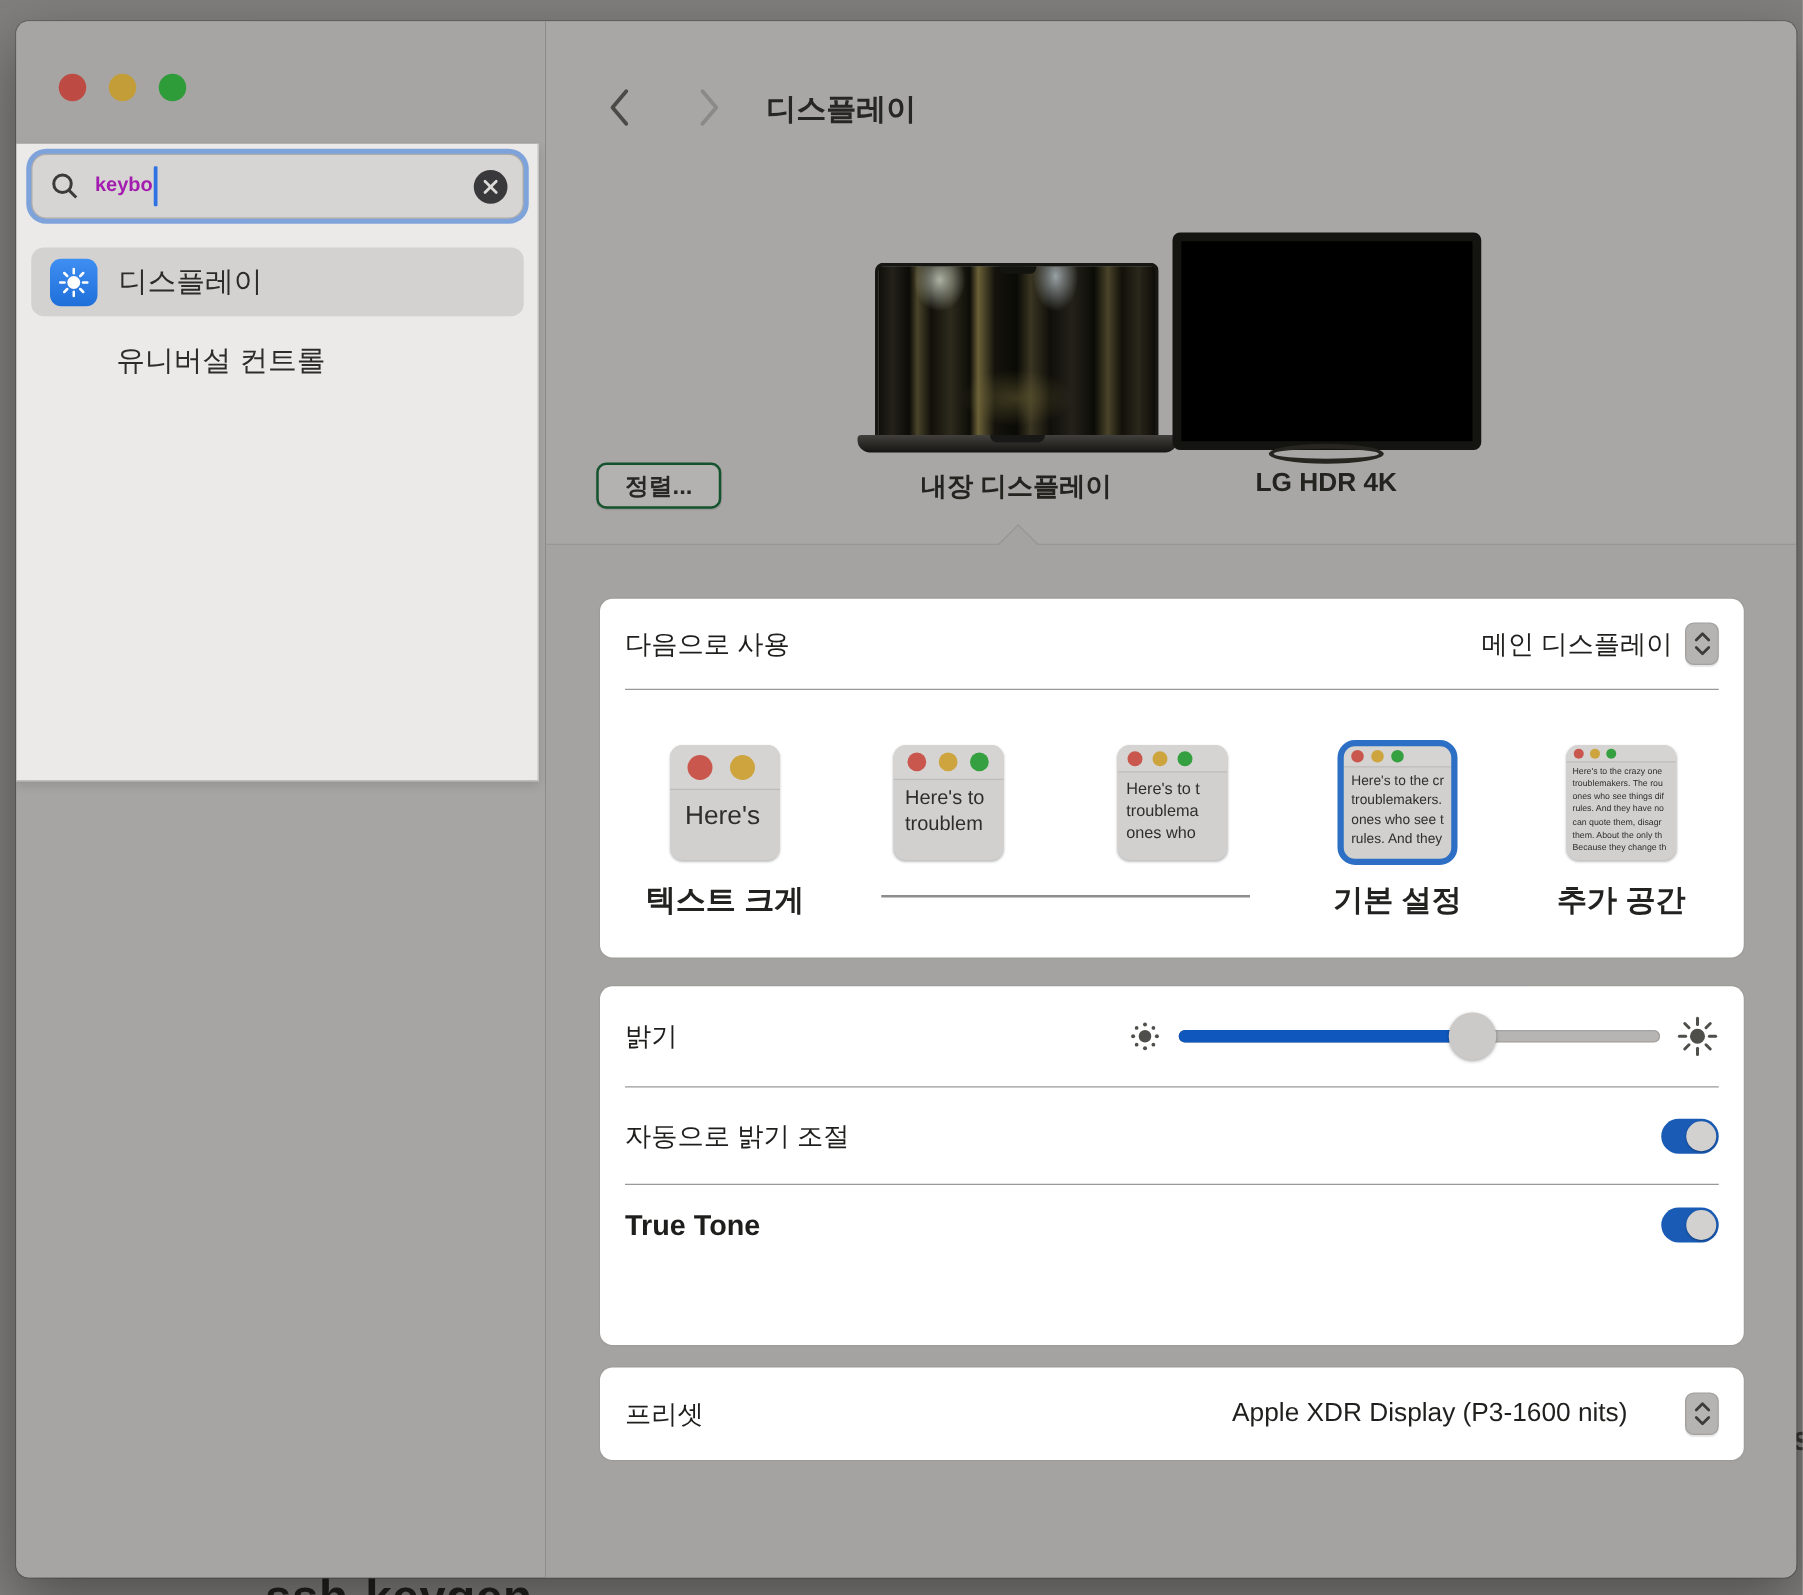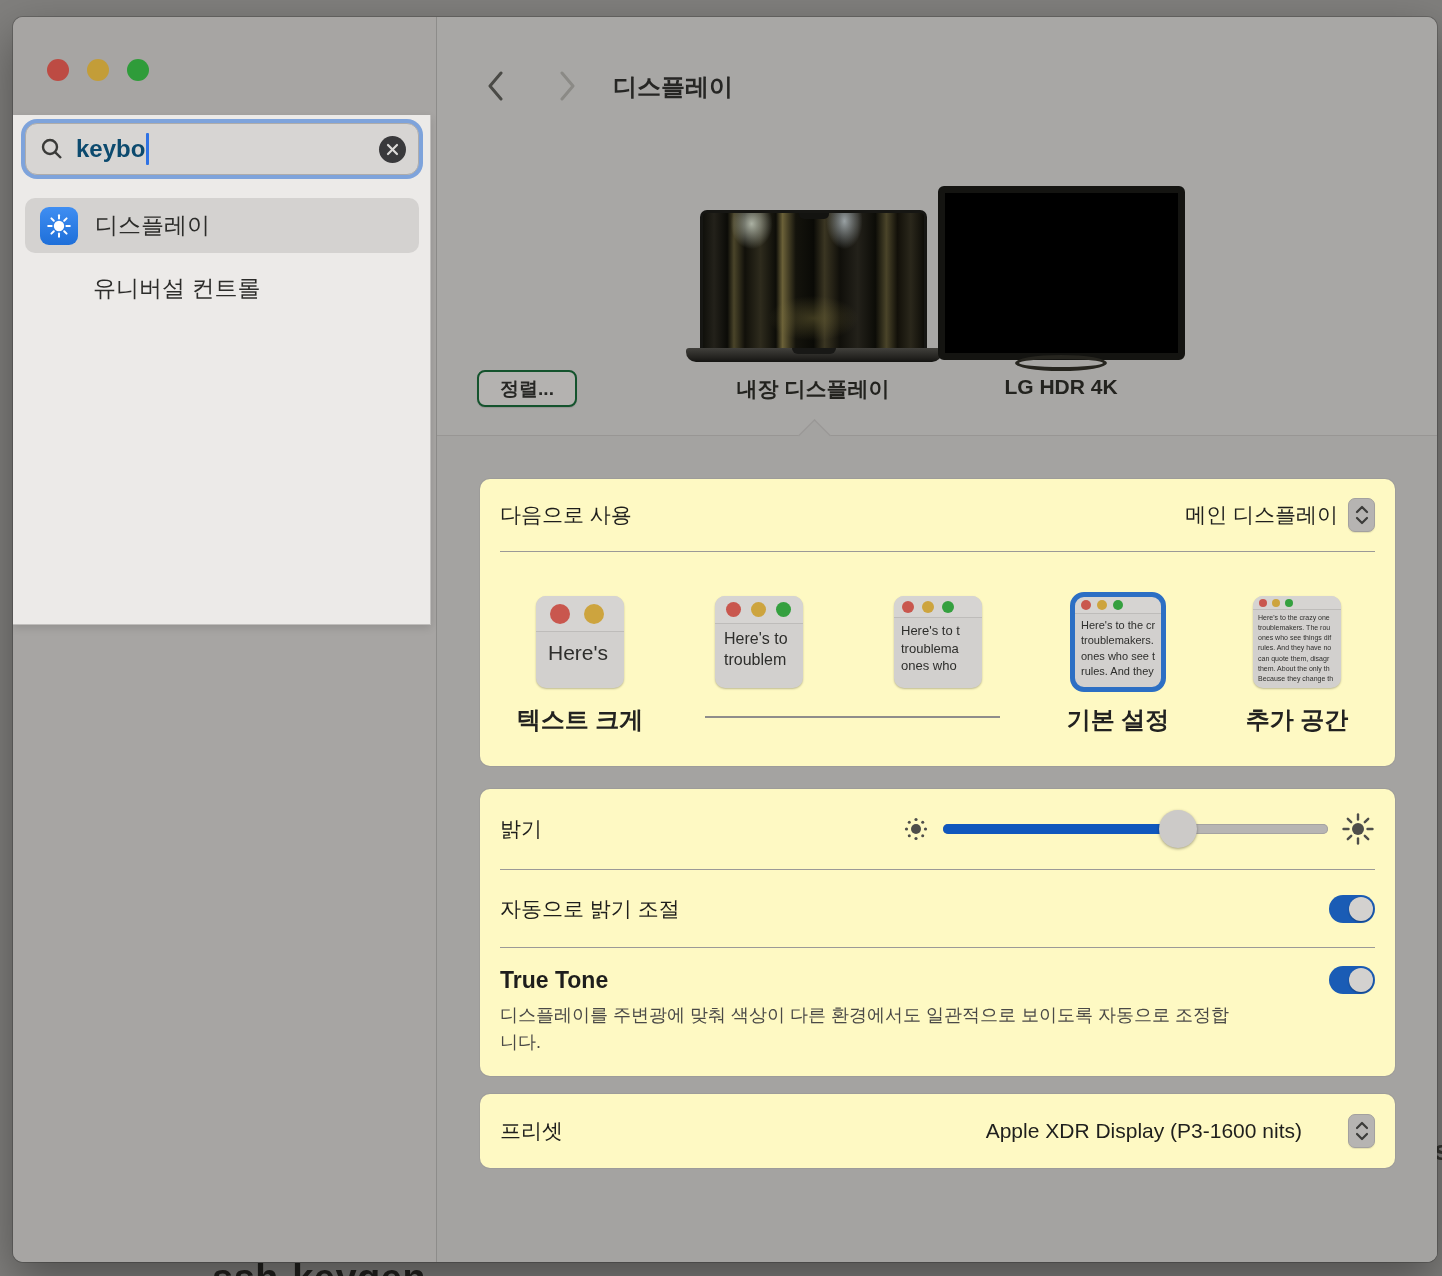--- a/index.html
+++ b/index.html
@@ -33,21 +33,21 @@
     position:absolute; left:0; top:98px; width:418px; height:510px;
     background:#eceae8; border-right:1px solid #bfbdbb; border-bottom:1px solid #bfbdbb;
     box-shadow:0 3px 8px rgba(0,0,0,.12);
   }
   .search-field {
     position:absolute; left:12px; top:8px; width:394px; height:52px;
     background:#d7d5d3; border:1px solid #aeacaa; border-radius:12px;
     box-shadow:0 0 0 4px #7ea3db;
     display:flex; align-items:center; padding:0 12px 0 14px;
   }
-  .search-text { font-size:24px; font-weight:600; color:#0c4a6e; margin-left:12px; }
+  .search-text { font-size:16px; font-weight:600; color:#a21caf; margin-left:12px; }
   .caret-bar { width:3px; height:32px; background:#2f72e4; margin-left:1px; border-radius:1px; }
   .clear-btn { margin-left:auto; width:27px; height:27px; border-radius:50%; background:#39393b;
     display:flex; align-items:center; justify-content:center; }
   .clear-btn svg { display:block; }
 
   .result-row {
     position:absolute; left:12px; width:394px; height:55px; border-radius:10px;
     display:flex; align-items:center; padding-left:15px;
   }
   .result-row.selected { background:#d4d2d0; top:83px; }
@@ -108,21 +108,21 @@
   .lower {
     position:absolute; left:0; right:0; top:418px; bottom:0;
     background:#a4a3a1; border-top:1px solid #989694;
   }
   .selector-caret {
     position:absolute; left:366px; top:-12px; width:23px; height:23px;
     transform:rotate(45deg); background:#a4a3a1;
     border-left:1px solid #989694; border-top:1px solid #989694;
   }
 
-  .card { position:absolute; left:43px; width:915px; background:#fef9c3; border-radius:10px; box-shadow:0 0 0 1px rgba(0,0,0,.04); }
+  .card { position:absolute; left:43px; width:915px; background:#ffffff; border-radius:10px; box-shadow:0 0 0 1px rgba(0,0,0,.04); }
   .card1 { top:43px; height:287px; }
   .card2 { top:353px; height:287px; }
   .card3 { top:658px; height:74px; }
   .card4 { top:752px; height:68px; }
   .row { display:flex; align-items:center; padding:0 20px; }
   .row-label { font-size:21px; color:#1e1e1c; }
   .row-value { font-size:21px; color:#1f1f1d; margin-left:auto; }
   .inset-div { height:1px; background:#9b9997; margin:0 20px; }
   .stepper {
     width:27px; height:34px; margin-left:10px; border-radius:7px;
@@ -391,21 +391,20 @@
         </div>
         <div class="inset-div"></div>
 
         <div class="truetone">
           <div class="truetone-head">
             <span class="row-label" style="font-size:23px;font-weight:600;">True Tone</span>
             <span class="toggle on">
                 <span class="knob"></span>
               </span>
           </div>
-          <p class="truetone-desc">디스플레이를 주변광에 맞춰 색상이 다른 환경에서도 일관적으로 보이도록 자동으로 조정합니다.</p>
         </div>
       </section>
 
       <section class="card card3">
         <div class="row single-row">
           <span class="row-label">프리셋</span>
           <span class="row-value">Apple XDR Display (P3-1600 nits)</span>
           <span class="stepper">
             <svg width="14" height="9" viewBox="0 0 14 9" fill="none" stroke="#3c3c3a" stroke-width="2.2" stroke-linecap="round" stroke-linejoin="round">
                 <polyline points="2,7 7,2 12,7"></polyline>

